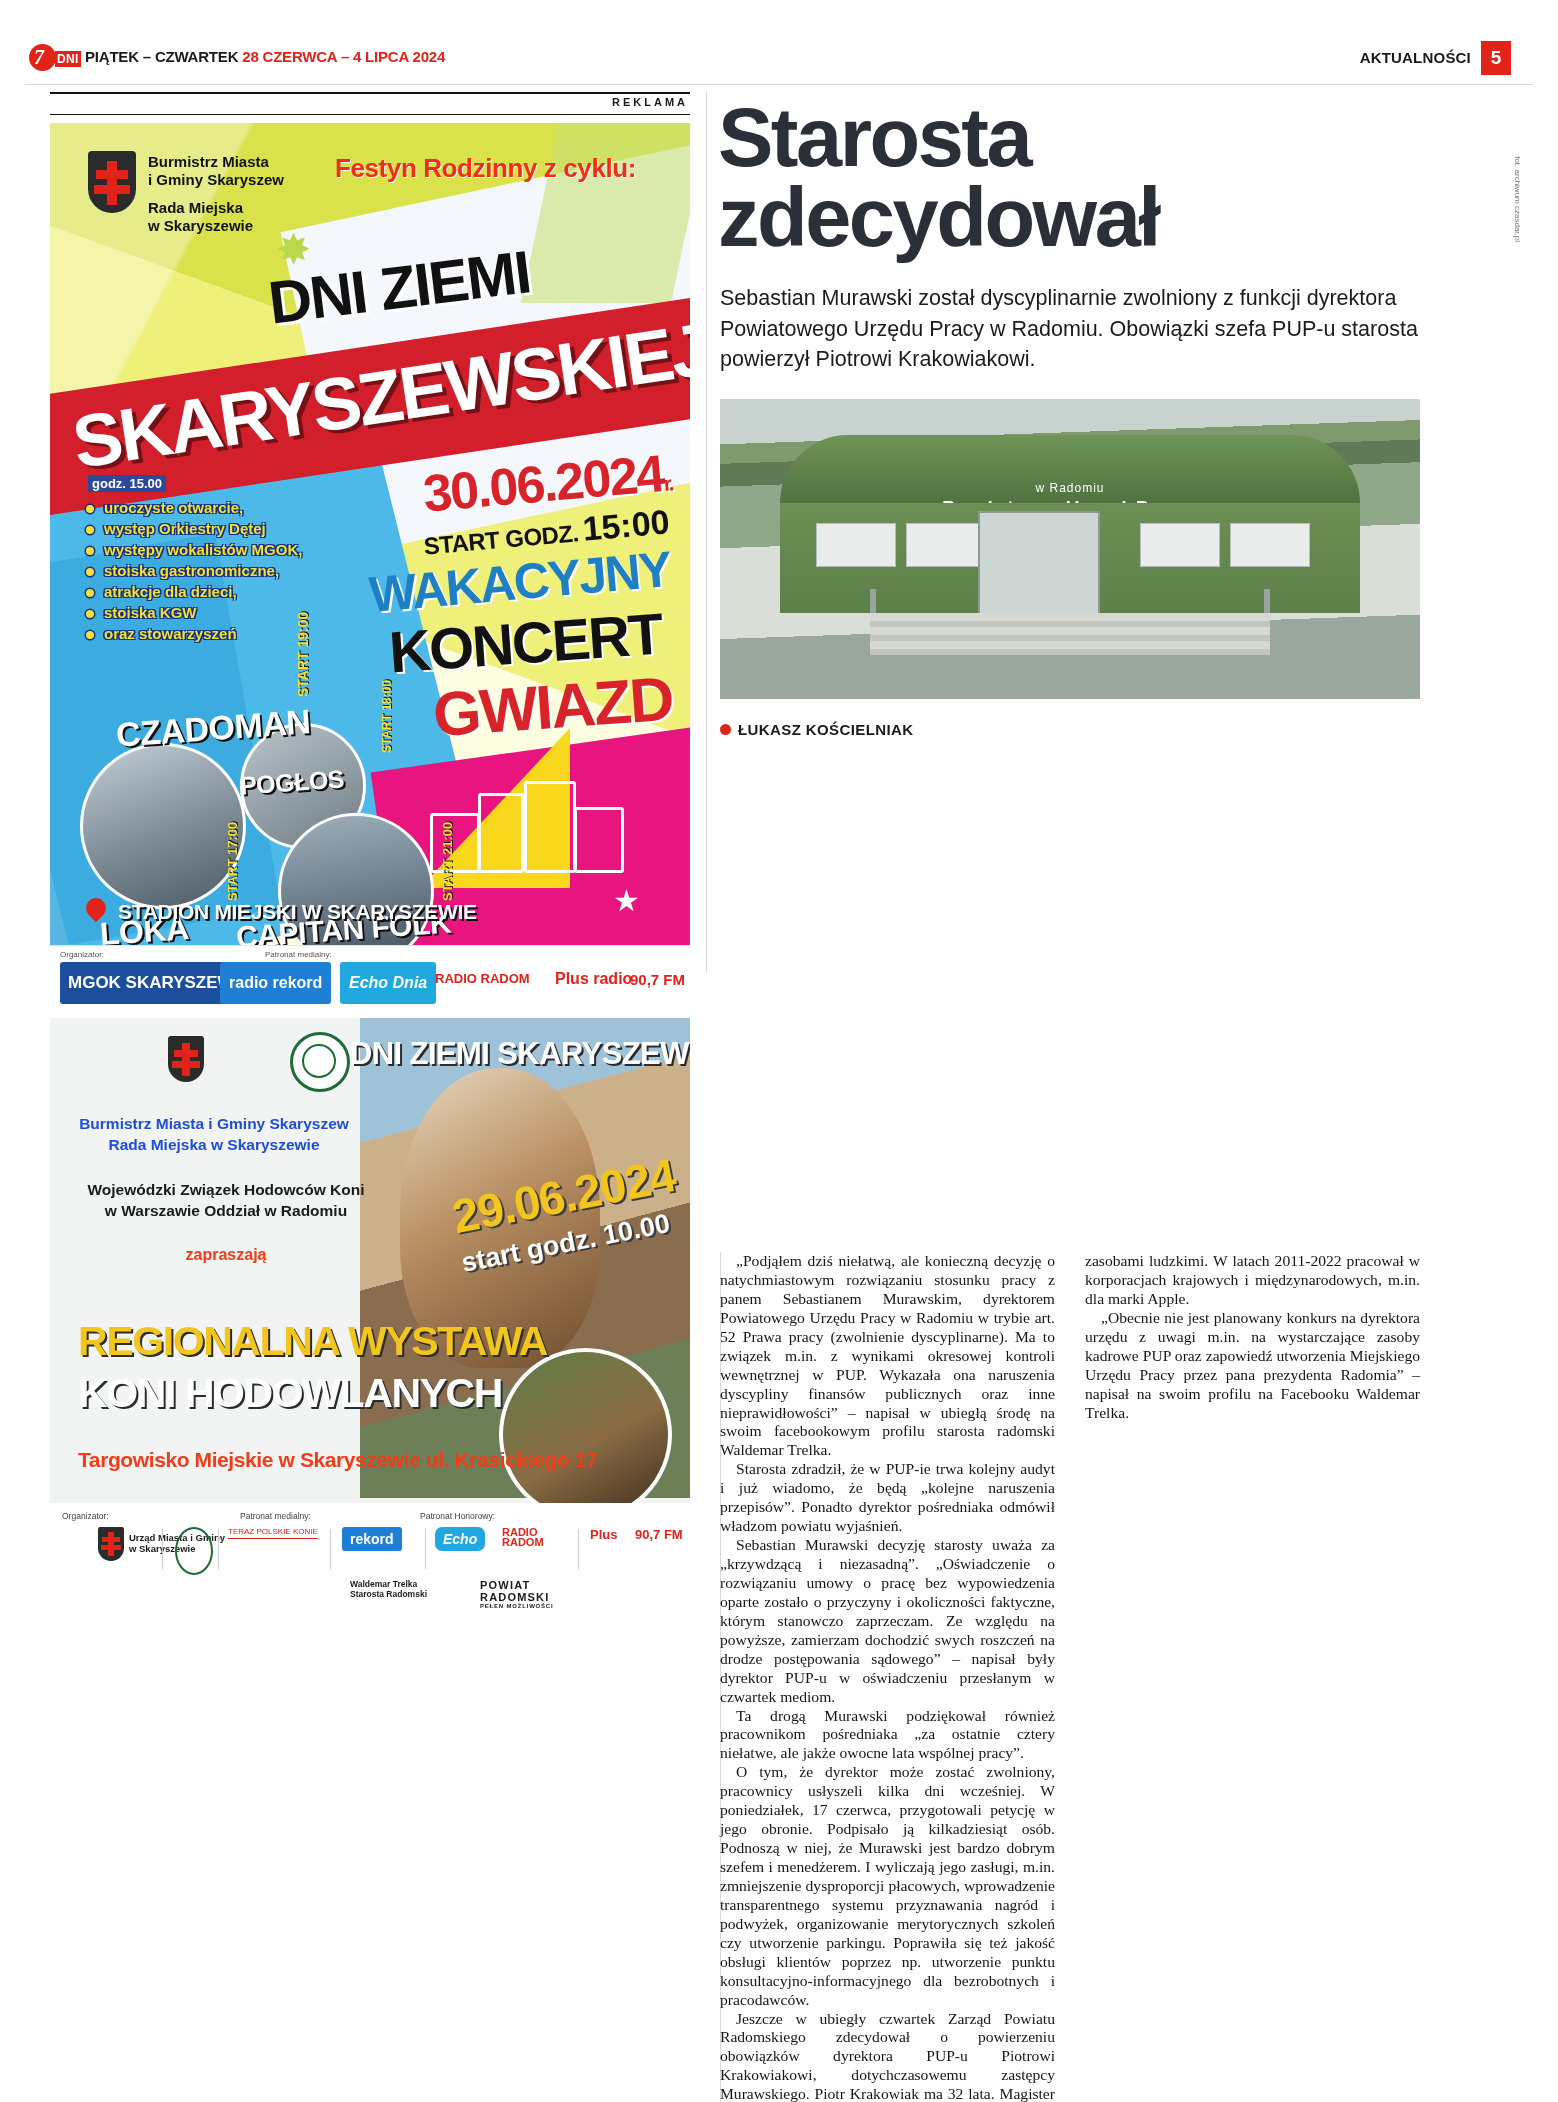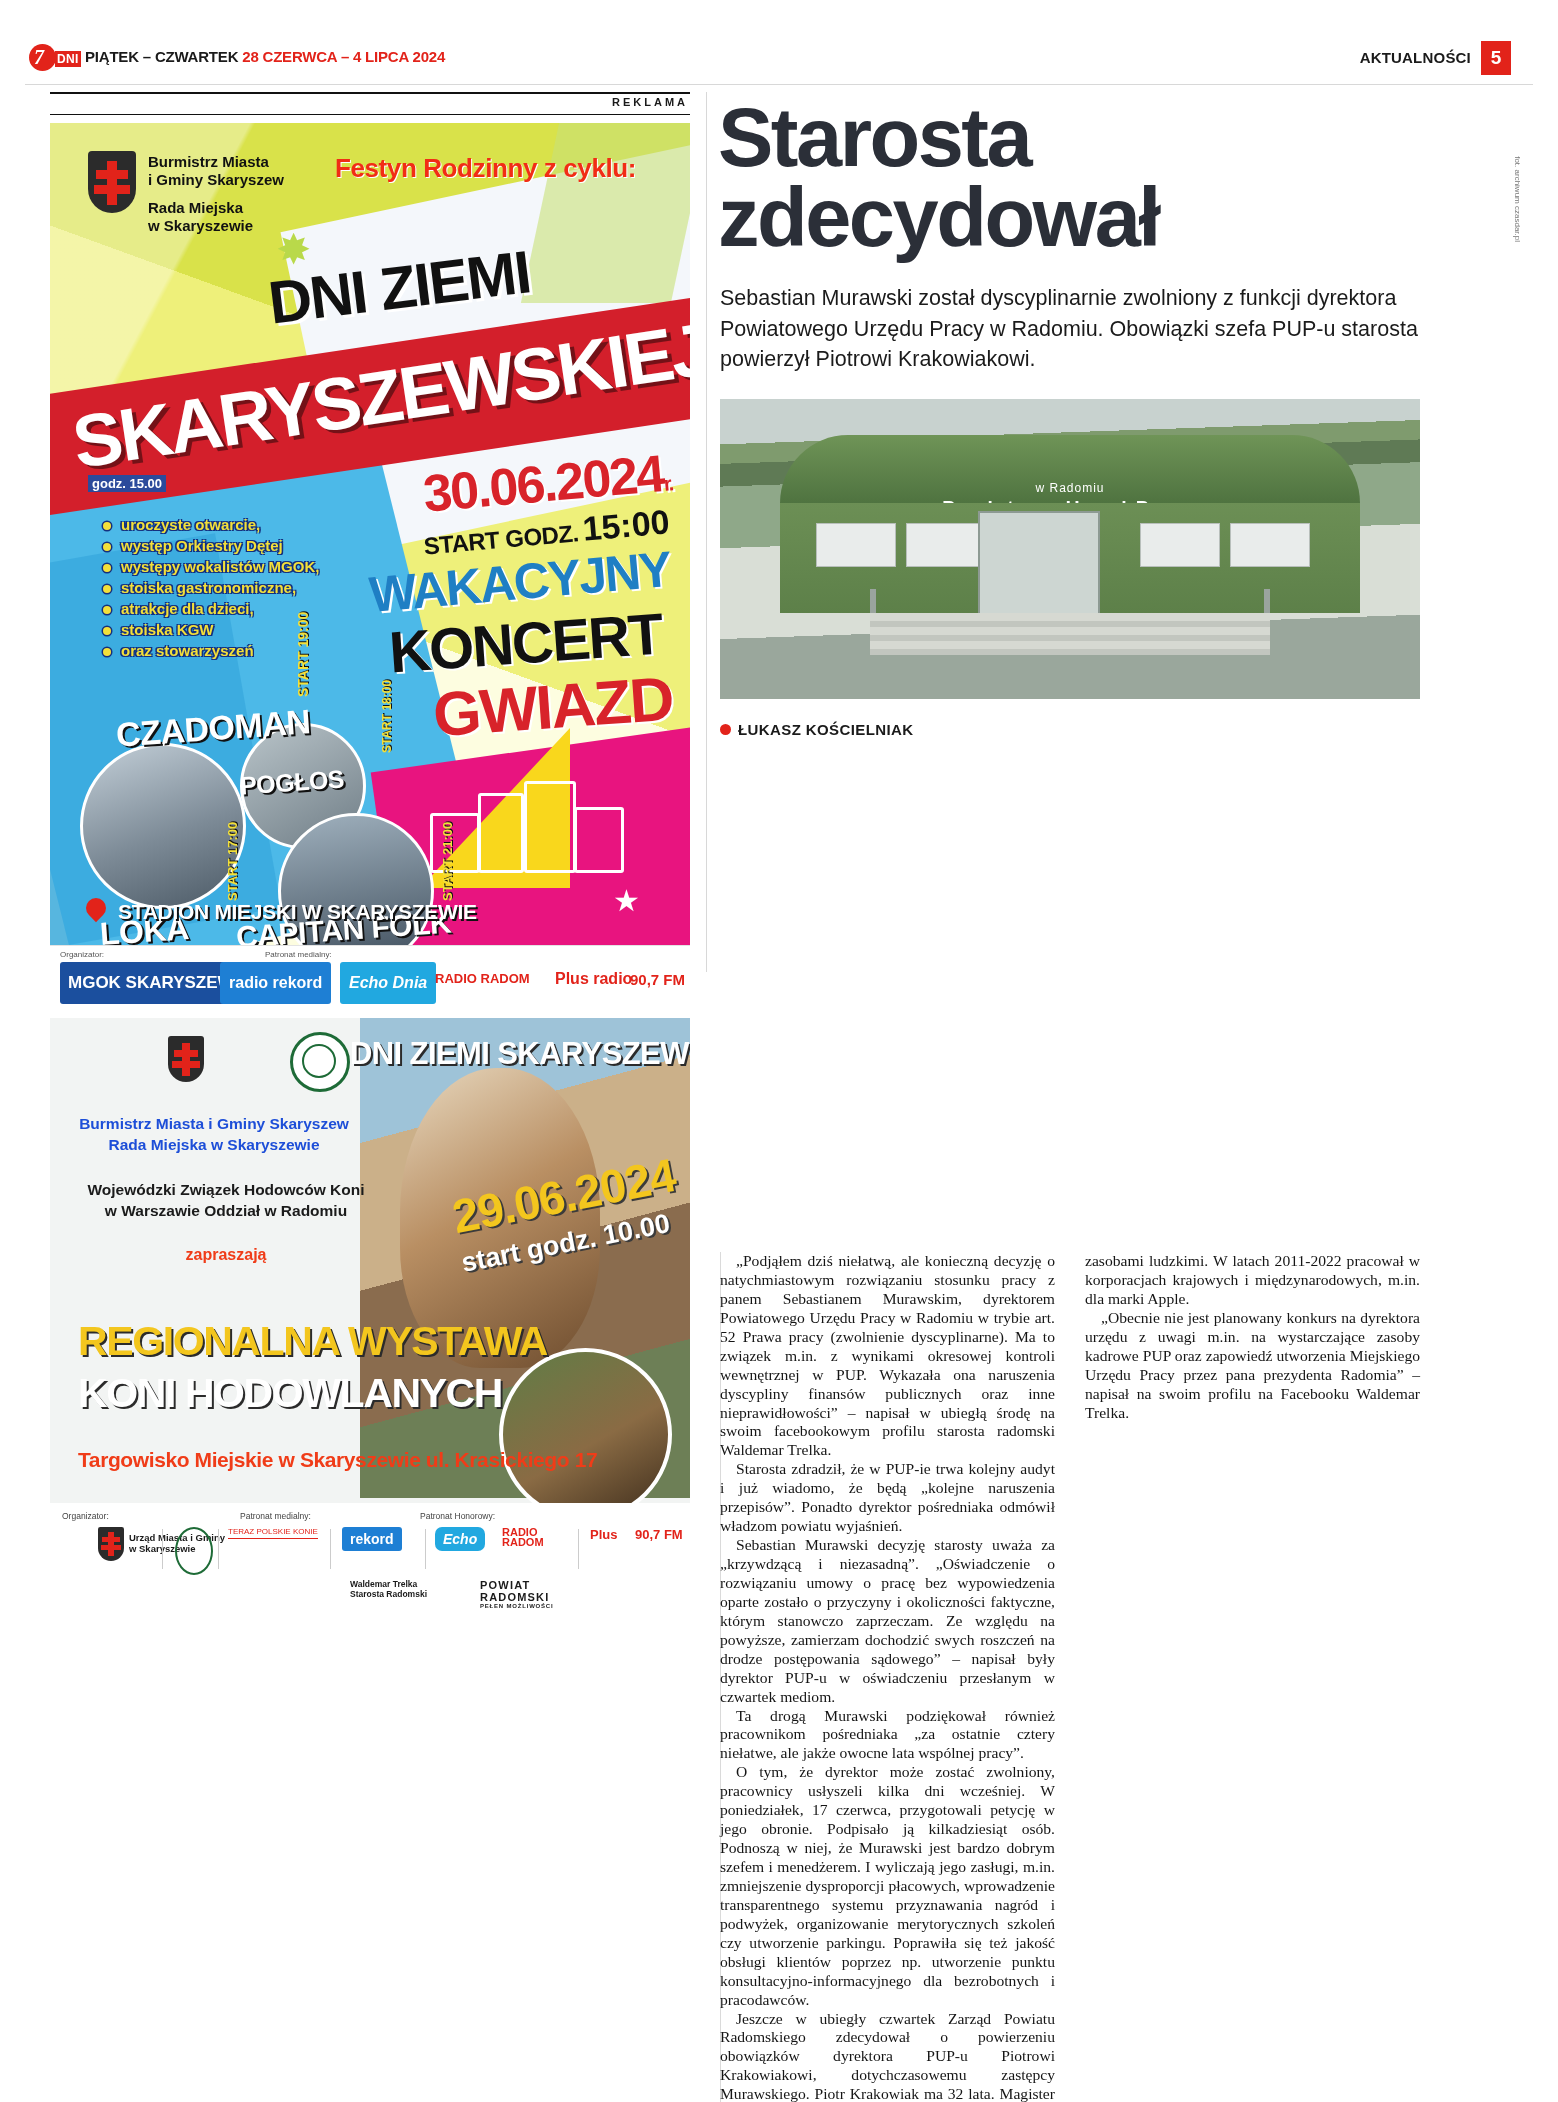--- a/index.html
+++ b/index.html
@@ -54,21 +54,21 @@
   .p1-date{position:absolute;right:18px;top:330px;font-size:52px;font-weight:800;color:#d8232a;letter-spacing:-2px;transform:rotate(-5deg);text-shadow:2px 2px 0 #fff;}
   .p1-date .r{font-size:20px;}
   .p1-start{position:absolute;right:20px;top:390px;transform:rotate(-5deg);white-space:nowrap;}
   .p1-start .s1{font-size:24px;font-weight:800;color:#111;letter-spacing:-.5px;}
   .p1-start .s2{font-size:34px;font-weight:800;color:#111;}
   .p1-wak{position:absolute;right:20px;top:430px;font-size:50px;font-weight:800;color:#1f7fc4;transform:rotate(-5deg);letter-spacing:-2px;text-shadow:2px 2px 0 #fff;}
   .p1-konc{position:absolute;right:28px;top:486px;font-size:58px;font-weight:800;color:#111;transform:rotate(-4deg);letter-spacing:-2px;text-shadow:2px 2px 0 #fff;}
   .p1-gwia{position:absolute;right:18px;top:548px;font-size:62px;font-weight:800;color:#d8232a;transform:rotate(-4deg);letter-spacing:-2px;text-shadow:2px 2px 0 #fff;}
 
   .p1-godz{position:absolute;left:38px;top:352px;font-size:13px;font-weight:700;color:#fff;background:#2b4a9b;padding:1px 4px;}
-  .p1-list{position:absolute;left:34px;top:372px;list-style:none;margin:17px;padding:0;}
+  .p1-list{position:absolute;left:34px;top:372px;list-style:none;margin:0;padding:0;}
   .p1-list li{font-size:15px;font-weight:800;color:#f3e03a;margin:4px 0;padding-left:20px;position:relative;
     text-shadow:-1.4px -1.4px 0 #14307e,1.4px -1.4px 0 #14307e,-1.4px 1.4px 0 #14307e,1.4px 1.4px 0 #14307e;}
   .p1-list li:before{content:"";position:absolute;left:2px;top:6px;width:8px;height:8px;border-radius:50%;background:#f3e03a;box-shadow:0 0 0 1.5px #14307e;}
 
   .p1-artist{position:absolute;font-weight:800;letter-spacing:-.5px;}
   .p1-czado{left:66px;top:586px;font-size:34px;color:#fff;transform:rotate(-4deg);text-shadow:2px 2px 0 #111;}
   .p1-czado-t{position:absolute;left:245px;top:574px;font-size:14px;font-weight:800;color:#f3e03a;transform:rotate(-90deg);transform-origin:left top;text-shadow:1px 1px 0 #111;}
   .p1-loka{left:50px;top:790px;font-size:32px;color:#fff;transform:rotate(-4deg);text-shadow:2px 2px 0 #111;}
   .p1-loka-t{position:absolute;left:175px;top:778px;font-size:13px;font-weight:800;color:#f3e03a;transform:rotate(-90deg);transform-origin:left top;text-shadow:1px 1px 0 #111;}
   .p1-pogl{left:190px;top:645px;font-size:25px;color:#fff;transform:rotate(-4deg);text-shadow:2px 2px 0 #111;}

